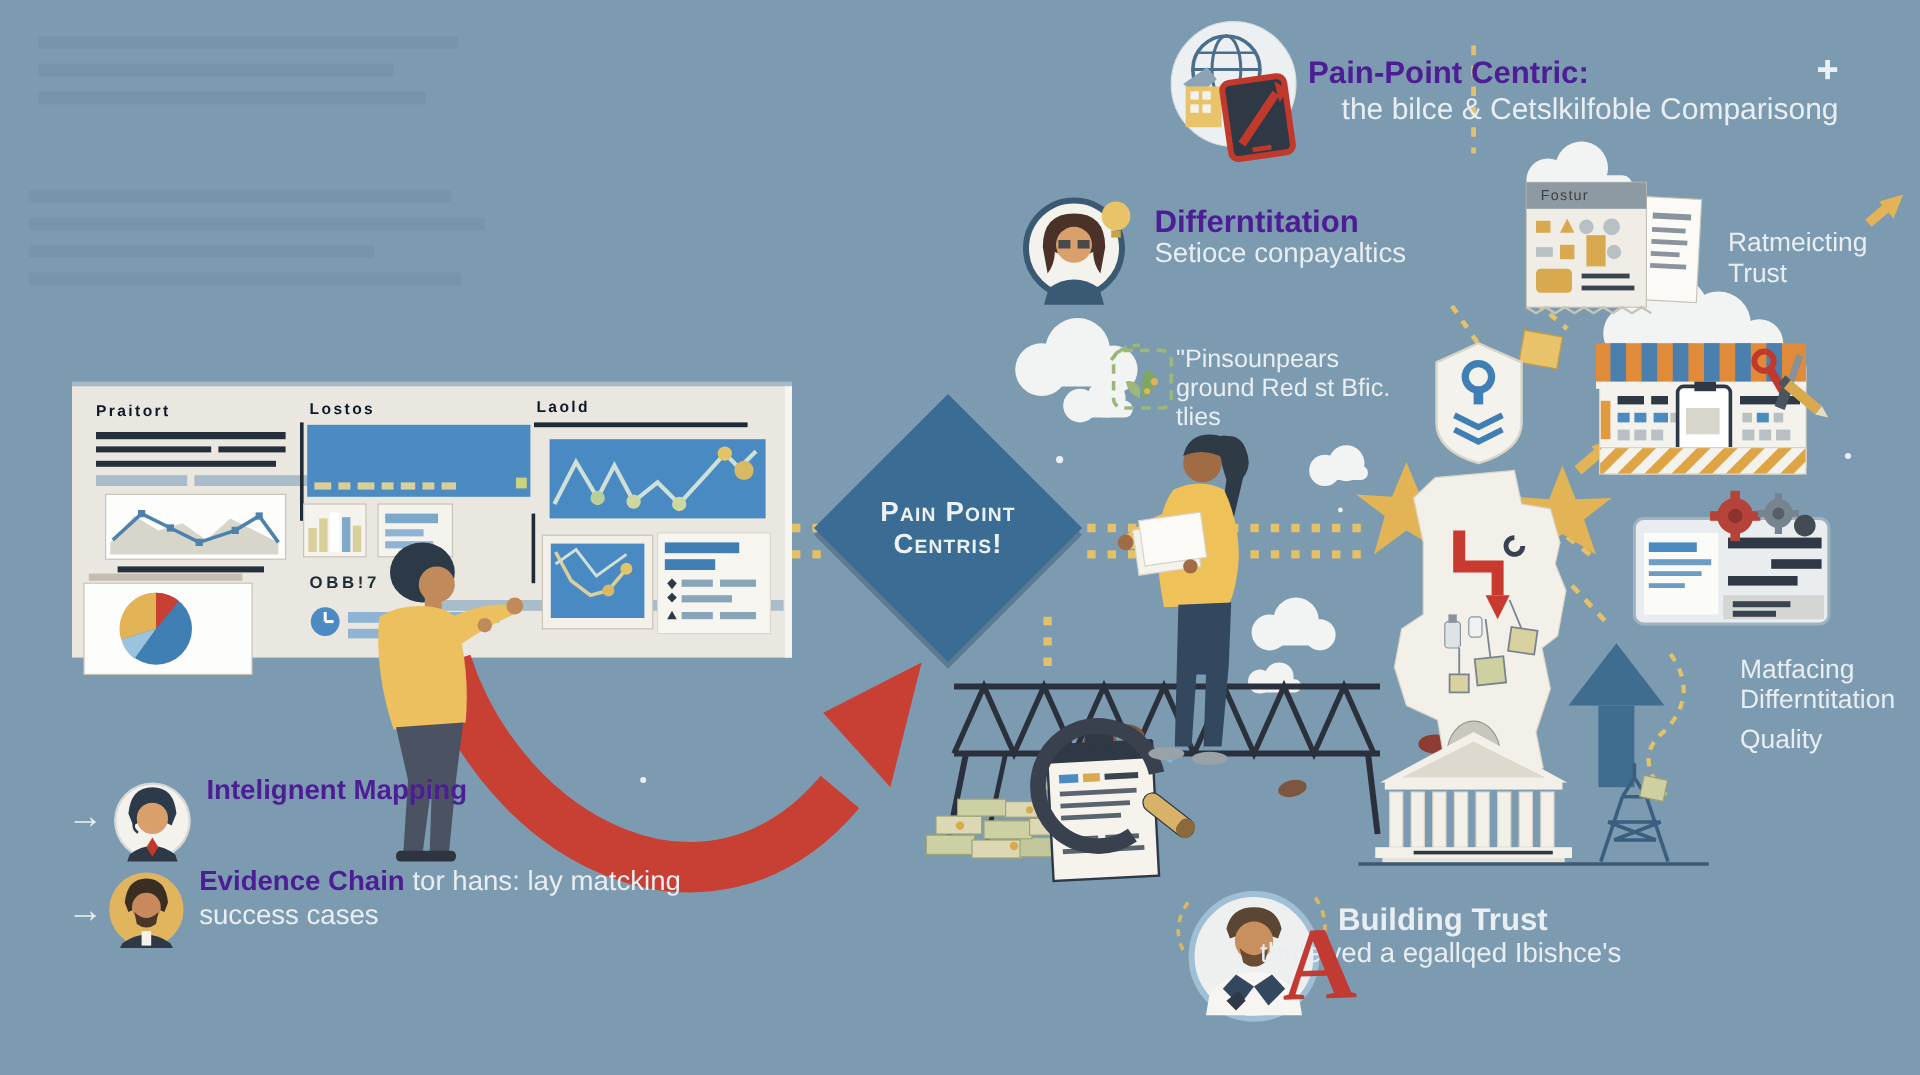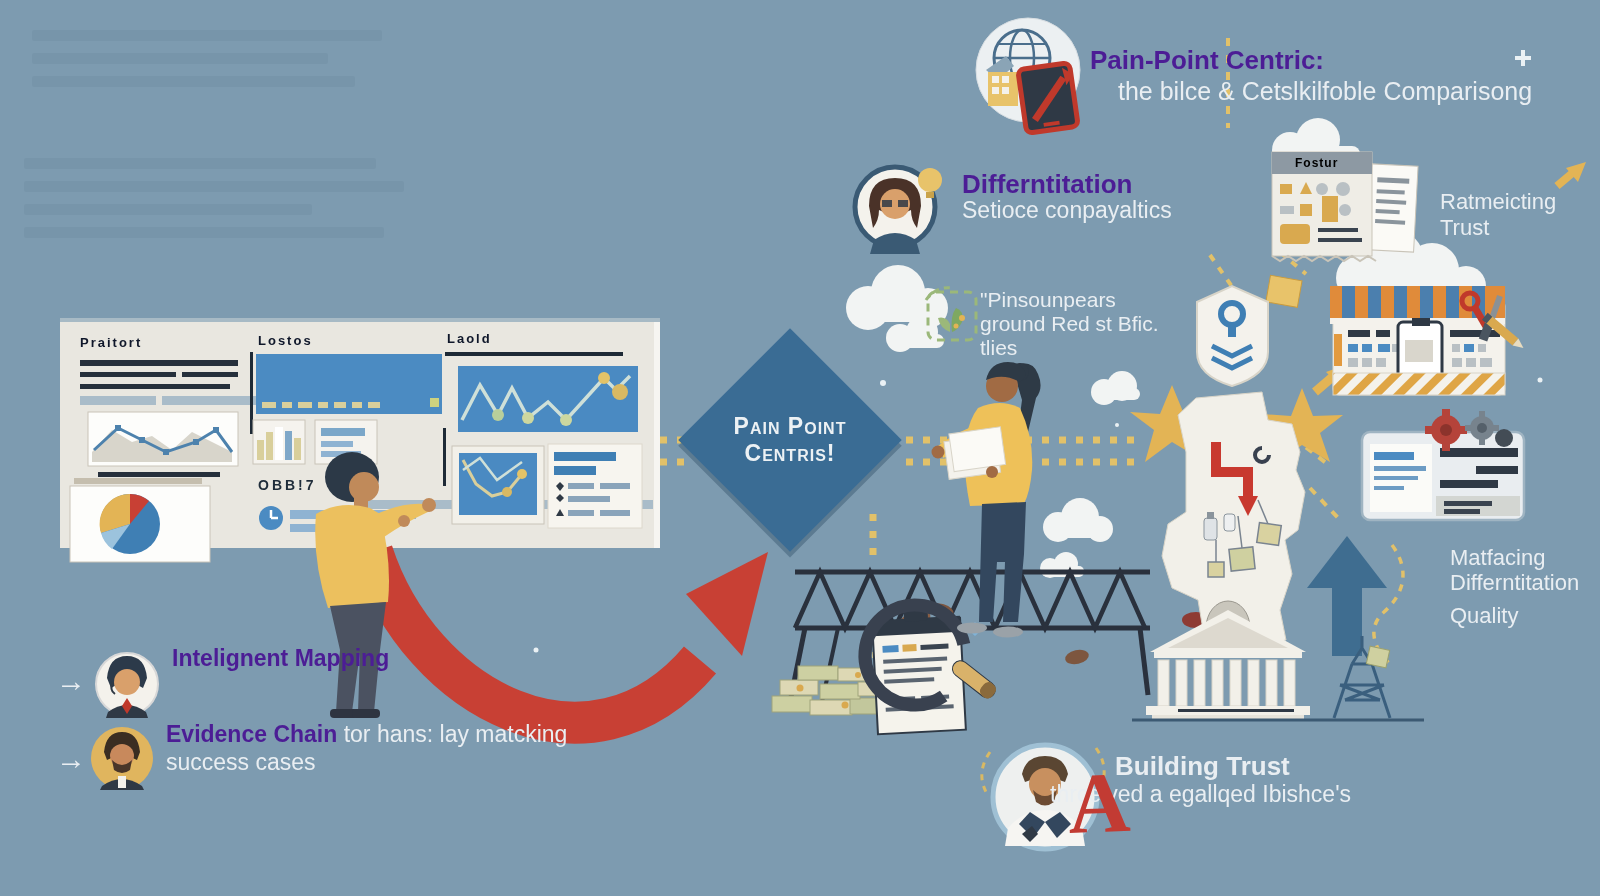--- a/index.html
+++ b/index.html
@@ -17,21 +17,21 @@
   .h22{font-size:22px;margin-top:24px;}
   .h21{font-size:21px;}
   .bold{font-weight:bold;}
   .panel-h{font-size:13px;font-weight:bold;color:#0f172a;letter-spacing:2px;}
   .diamond{position:absolute;left:711px;top:361px;width:158px;height:158px;background:#3a6c94;
            transform:rotate(45deg);box-shadow:4px 4px 0 rgba(32,62,88,.35);}
   .diamond-inner{position:absolute;left:0;top:0;width:158px;height:158px;transform:rotate(-45deg);
            display:flex;flex-direction:column;align-items:center;justify-content:center;}
   .diamond-inner div{font-variant:small-caps;font-weight:bold;font-size:23px;color:#ecf1f4;letter-spacing:1px;}
   .arrow-glyph{font-size:30px;color:#e9eef2;font-weight:bold;}
-  .doc-label{font-size:12px;font-weight:bold;color:#000000;letter-spacing:1px;margin-left:11px;}
+  .doc-label{font-size:12px;font-weight:normal;color:#404040;letter-spacing:1px;}
   .glyphs{font-size:14px;font-weight:bold;color:#1e2c3a;letter-spacing:3px;}
   .letterA{font-size:86px;font-weight:bold;color:#c23b33;font-family:"Liberation Serif",serif;
            transform:rotate(-2deg);}
   .ghost{position:absolute;opacity:.07;}
   .ghost div{height:11px;background:#2e4d66;margin-bottom:12px;border-radius:2px;}
 </style>
 </head>
 <body>
 
 <div id="stage">

